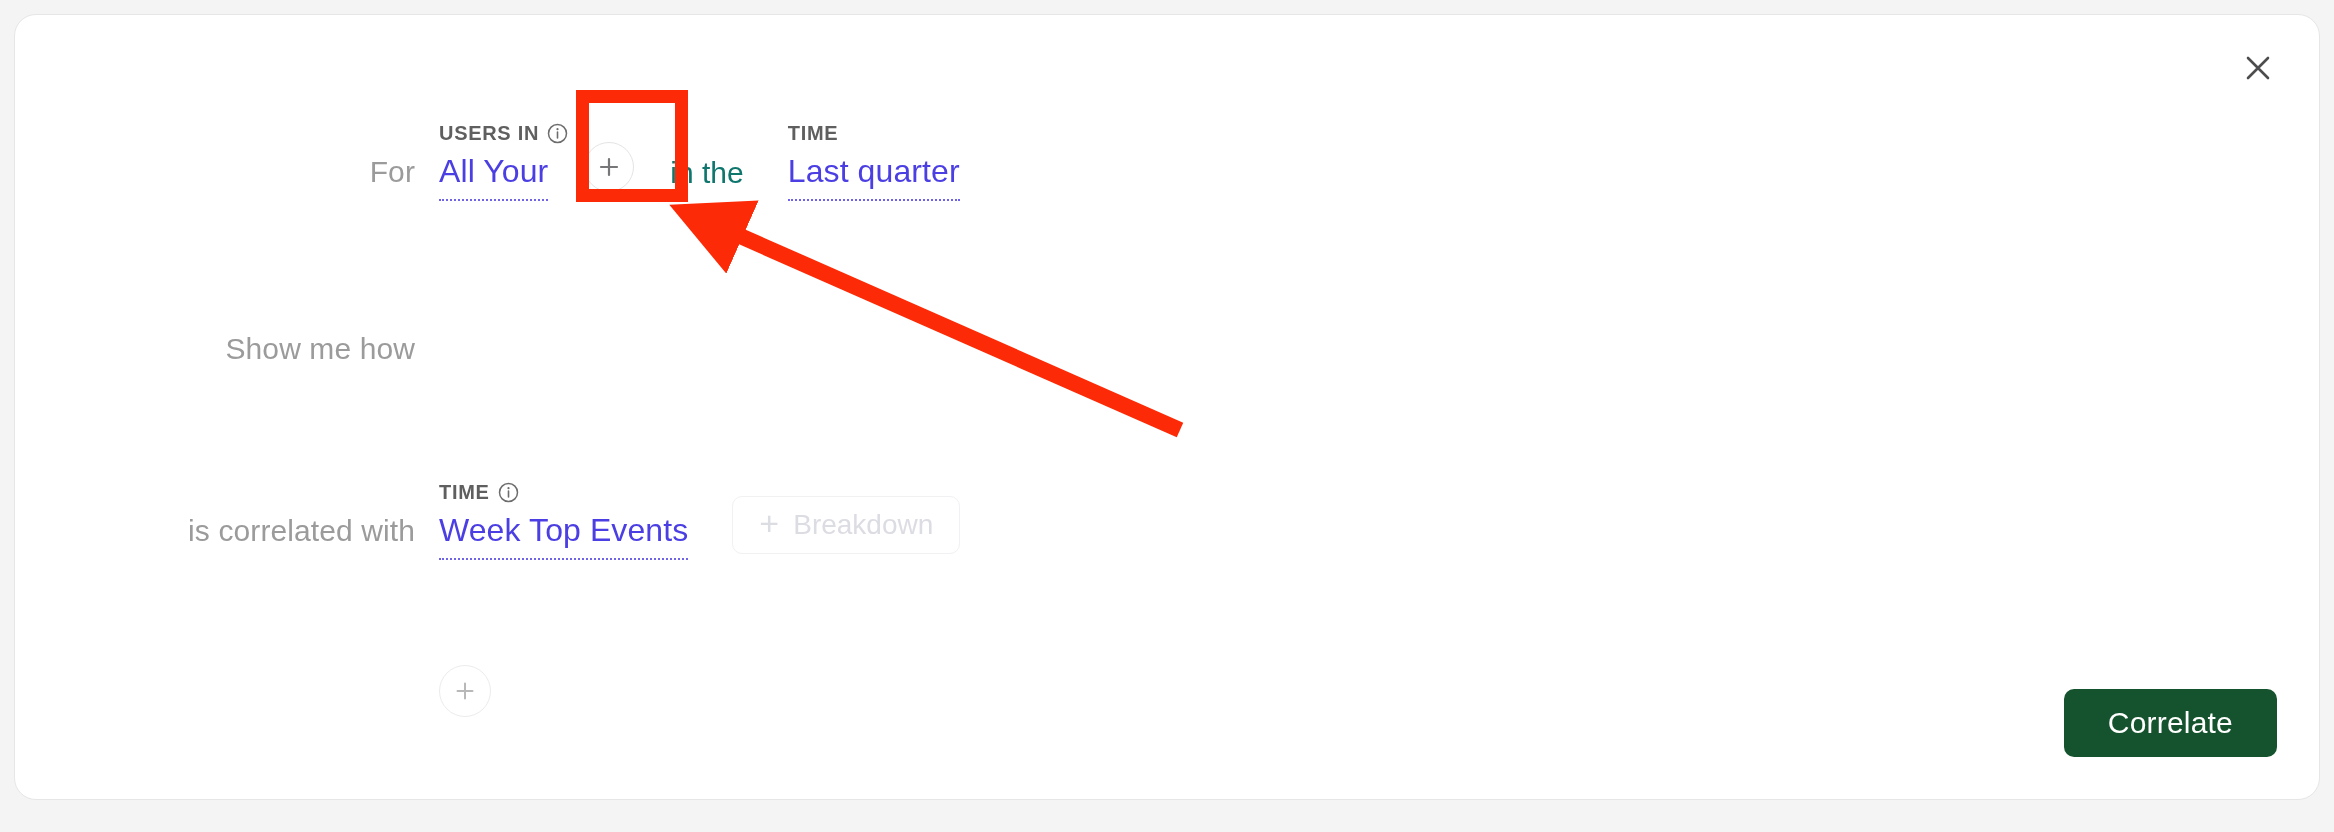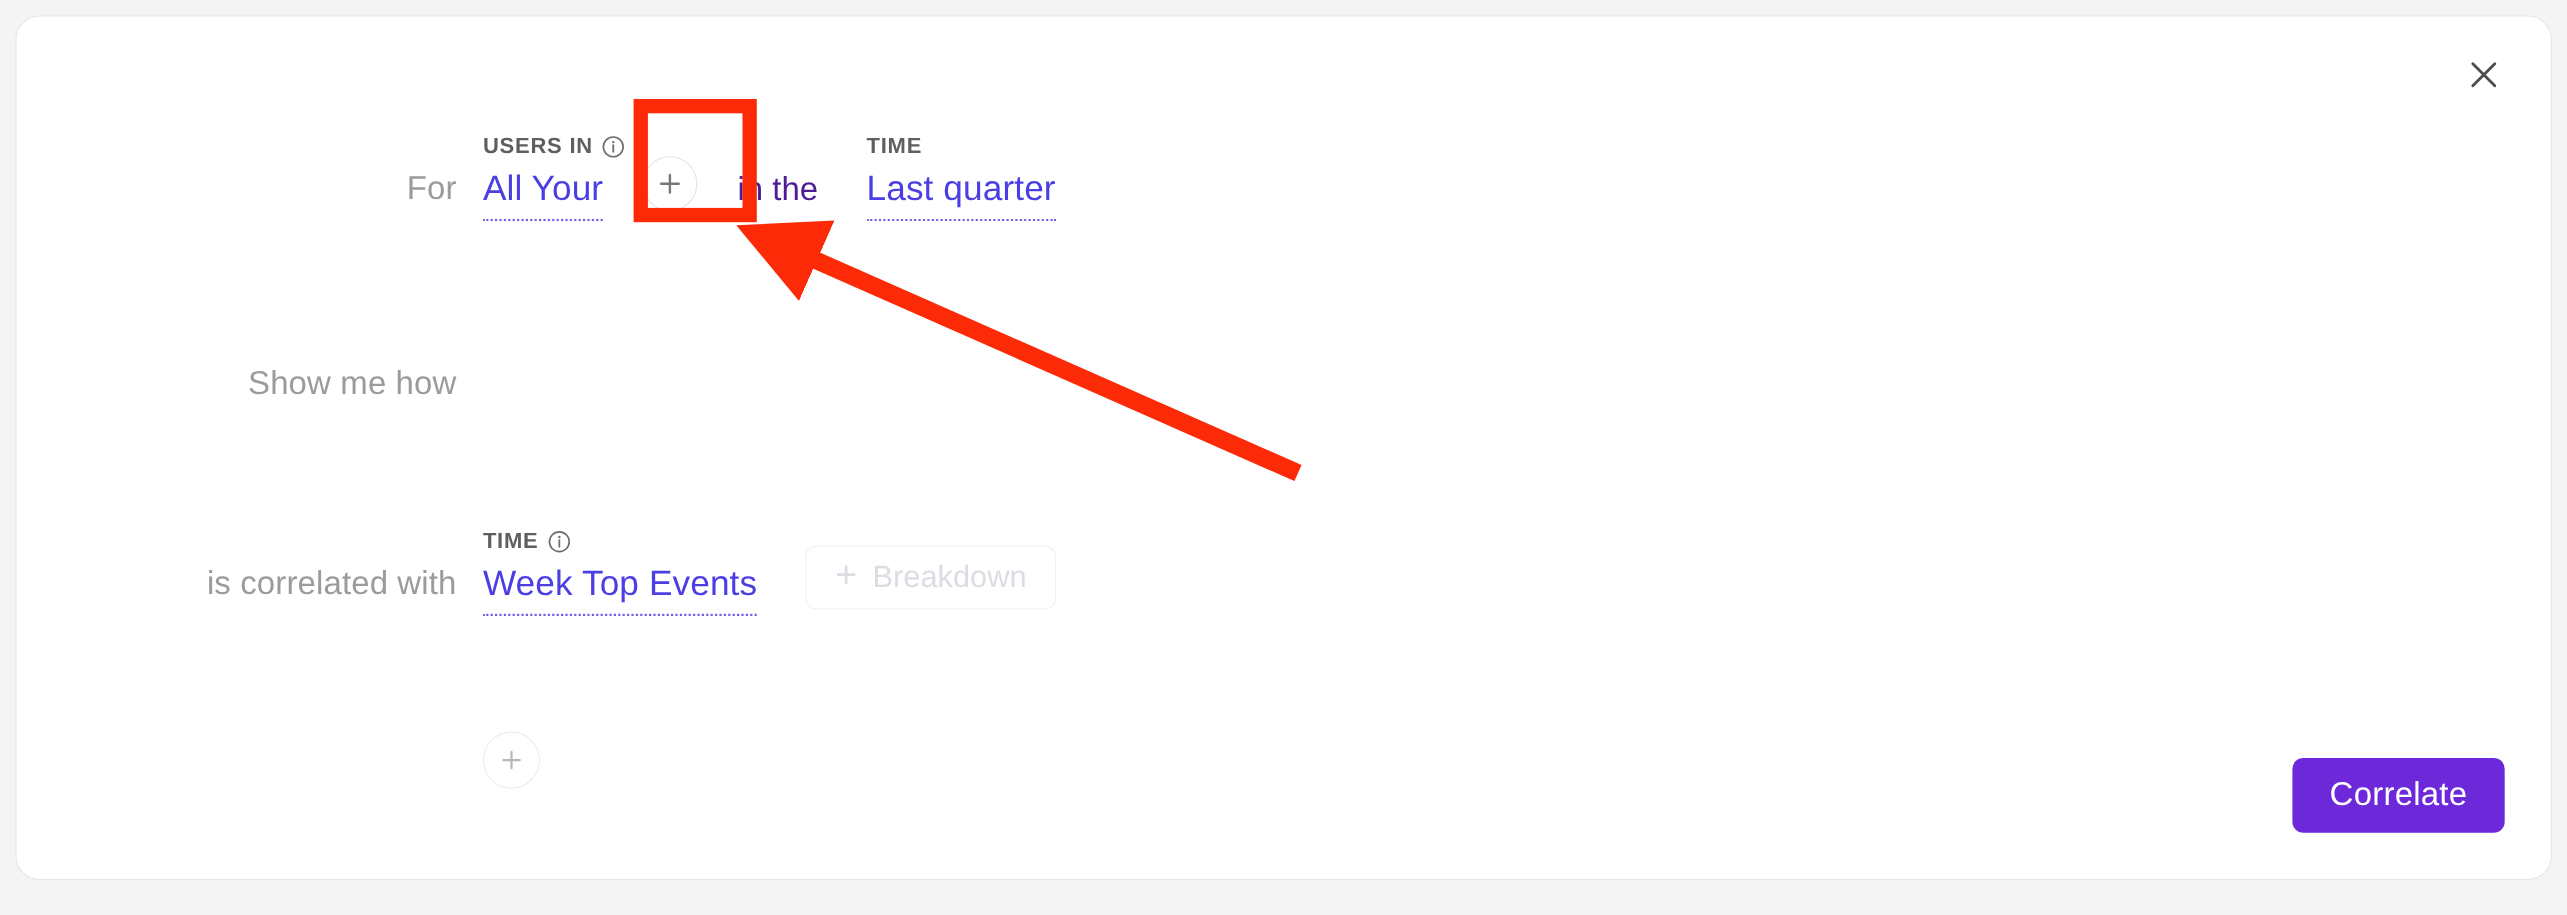--- a/index.html
+++ b/index.html
@@ -112,21 +112,21 @@
     font-size: 32px;
     font-weight: 400;
     letter-spacing: .1px;
     white-space: nowrap;
     padding-bottom: 9px;
     border-bottom: 2px dotted #6f63e8;
     cursor: pointer;
   }
 
   .conn {
-    color: #4c1d95;
+    color: #0f766e;
     font-size: 30px;
     white-space: nowrap;
     padding-bottom: 11px;
   }
 
   
   .circle-plus {
     width: 50px;
     height: 50px;
     border: 1px solid #e4e4e4;
@@ -178,29 +178,29 @@
     align-items: center;
     justify-content: center;
     cursor: pointer;
   }
 
   
   .correlate {
     position: absolute;
     right: 42px;
     bottom: 42px;
-    background: #6d28d9;
+    background: #14532d;
     color: #ffffff;
     border: none;
     border-radius: 10px;
     font-family: "Liberation Sans", sans-serif;
     font-size: 30px;
     font-weight: 400;
     letter-spacing: .2px;
-    padding: 17px 34px;
+    padding: 17px 44px;
     cursor: pointer;
   }
 
   
   .annotation {
     position: absolute;
     left: 0; top: 0;
     width: 2334px; height: 832px;
     pointer-events: none;
   }

